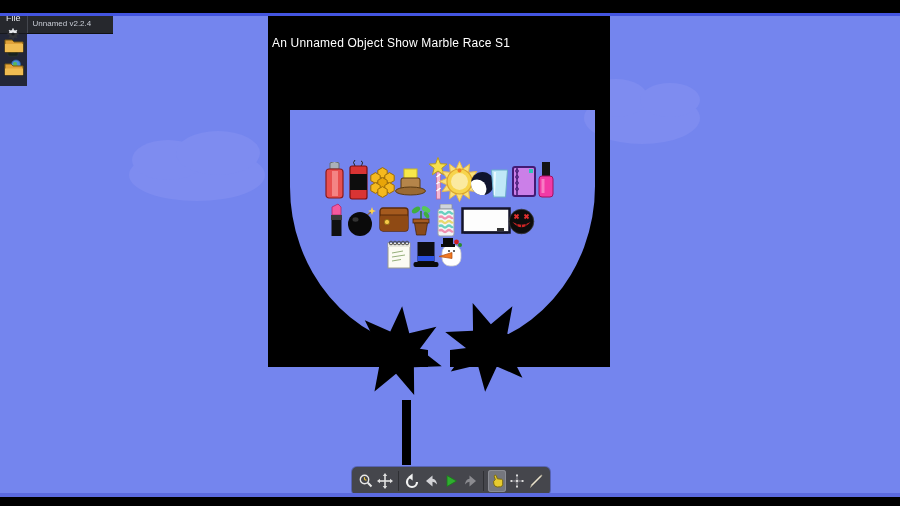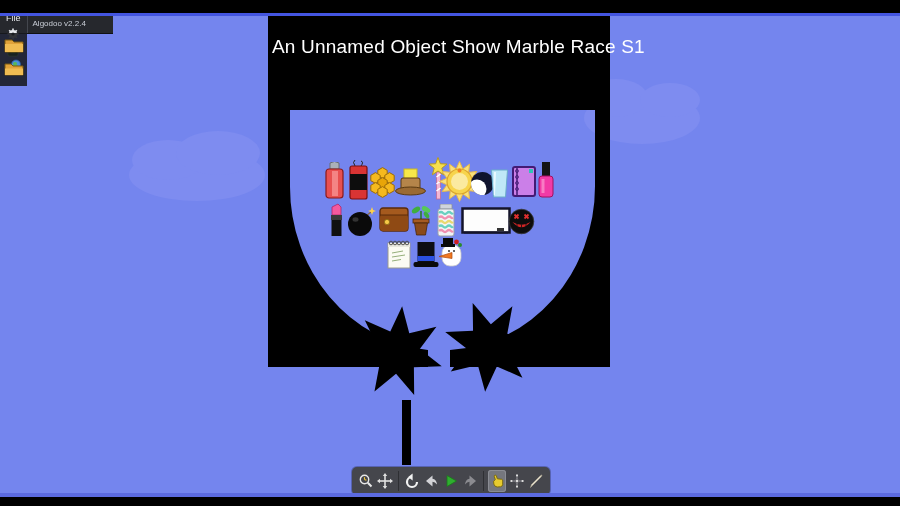--- a/index.html
+++ b/index.html
@@ -20,21 +20,21 @@
             color:#e8eaee;font-size:9px;}
   #menu-left{display:flex;align-items:center;gap:5px;padding:0 6px;height:100%;
              border-right:1px solid #44474e;flex-direction:column;}
   #menu-version{padding:0 5px;color:#c9cdd6;font-size:8px;white-space:nowrap;}
   .menu-icon-btn{display:flex;align-items:center;justify-content:center;width:13px;height:13px;}
   
   #folder-panel{left:0;top:33px;width:27px;height:53px;background:rgba(24,26,31,0.88);
                 display:flex;flex-direction:column;align-items:center;gap:4px;padding-top:3px;box-sizing:border-box;}
   .folder-btn{width:21px;height:18px;display:flex;align-items:center;justify-content:center;}
   
-  #scene-title{left:272px;top:36px;width:330px;color:#ffffff;font-size:19px;letter-spacing:0.2px;white-space:nowrap;}
+  #scene-title{left:272px;top:36px;width:330px;color:#ffffff;font-size:12px;letter-spacing:0.2px;white-space:nowrap;}
   
   .marble{position:absolute;}
   .marble svg{display:block;width:100%;height:100%;}
   
   #toolbar{left:352px;top:467px;width:198px;height:28px;background:#45464c;
            border-radius:5px;display:flex;align-items:center;padding:0 5px;gap:2px;box-sizing:border-box;
            box-shadow:0 0 0 1px rgba(0,0,0,0.25);}
   .tool-btn{width:19px;height:22px;display:flex;align-items:center;justify-content:center;border-radius:3px;}
   .tool-btn.selected{background:#75777e;box-shadow:0 0 0 1px #8b8d94 inset;}
   .tool-sep{width:1px;height:20px;background:#2e2f33;margin:0 2px;}
@@ -281,21 +281,21 @@
             </g>
           </svg>
       </span>
       <span class="menu-icon-btn">
         <svg width="12" height="12" viewBox="0 0 12 12">
             <rect x="0.8" y="0.8" width="10.4" height="10.4" rx="2" fill="#245c28" stroke="#9fe0a4" stroke-width="1"></rect>
             <rect x="3.6" y="3.6" width="4.8" height="4.8" fill="#4cc455"></rect>
           </svg>
       </span>
     </div>
-    <span id="menu-version">Algodoo v2.2.4</span>
+    <span id="menu-version">Unnamed v2.2.4</span>
   </div>
 
   <div class="abs" id="folder-panel">
     <span class="folder-btn">
       <svg width="20" height="16" viewBox="0 0 20 16">
           <path d="M1,3 L8,3 L10,5 L19,5 L19,15 L1,15 Z" fill="#e0a23a" stroke="#7a5a10" stroke-width="1"></path>
           <path d="M1,7 L19,7 L19,15 L1,15 Z" fill="#f0bc52"></path>
         </svg>
     </span>
     <span class="folder-btn">

